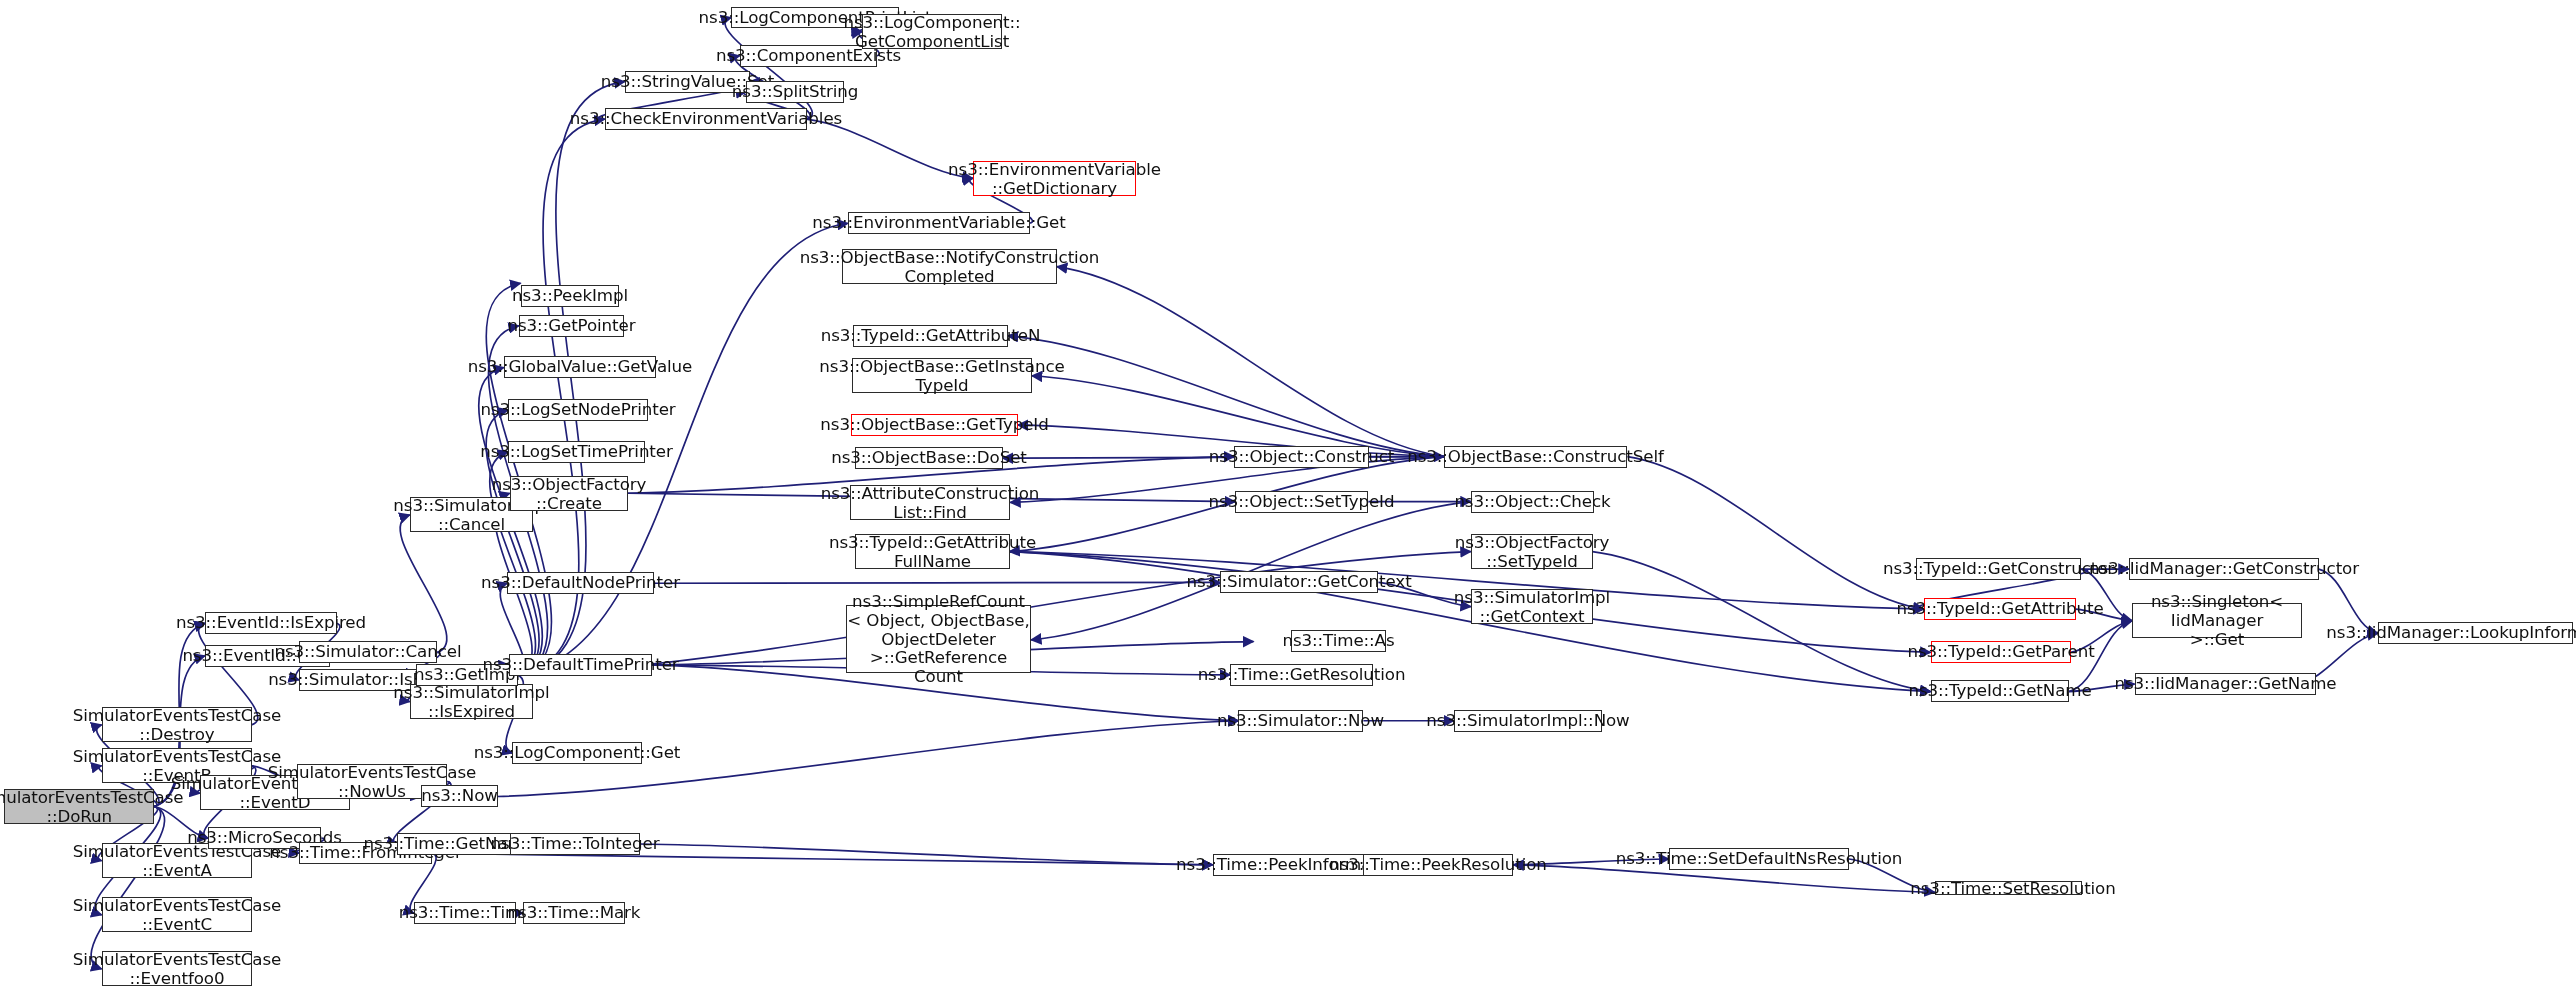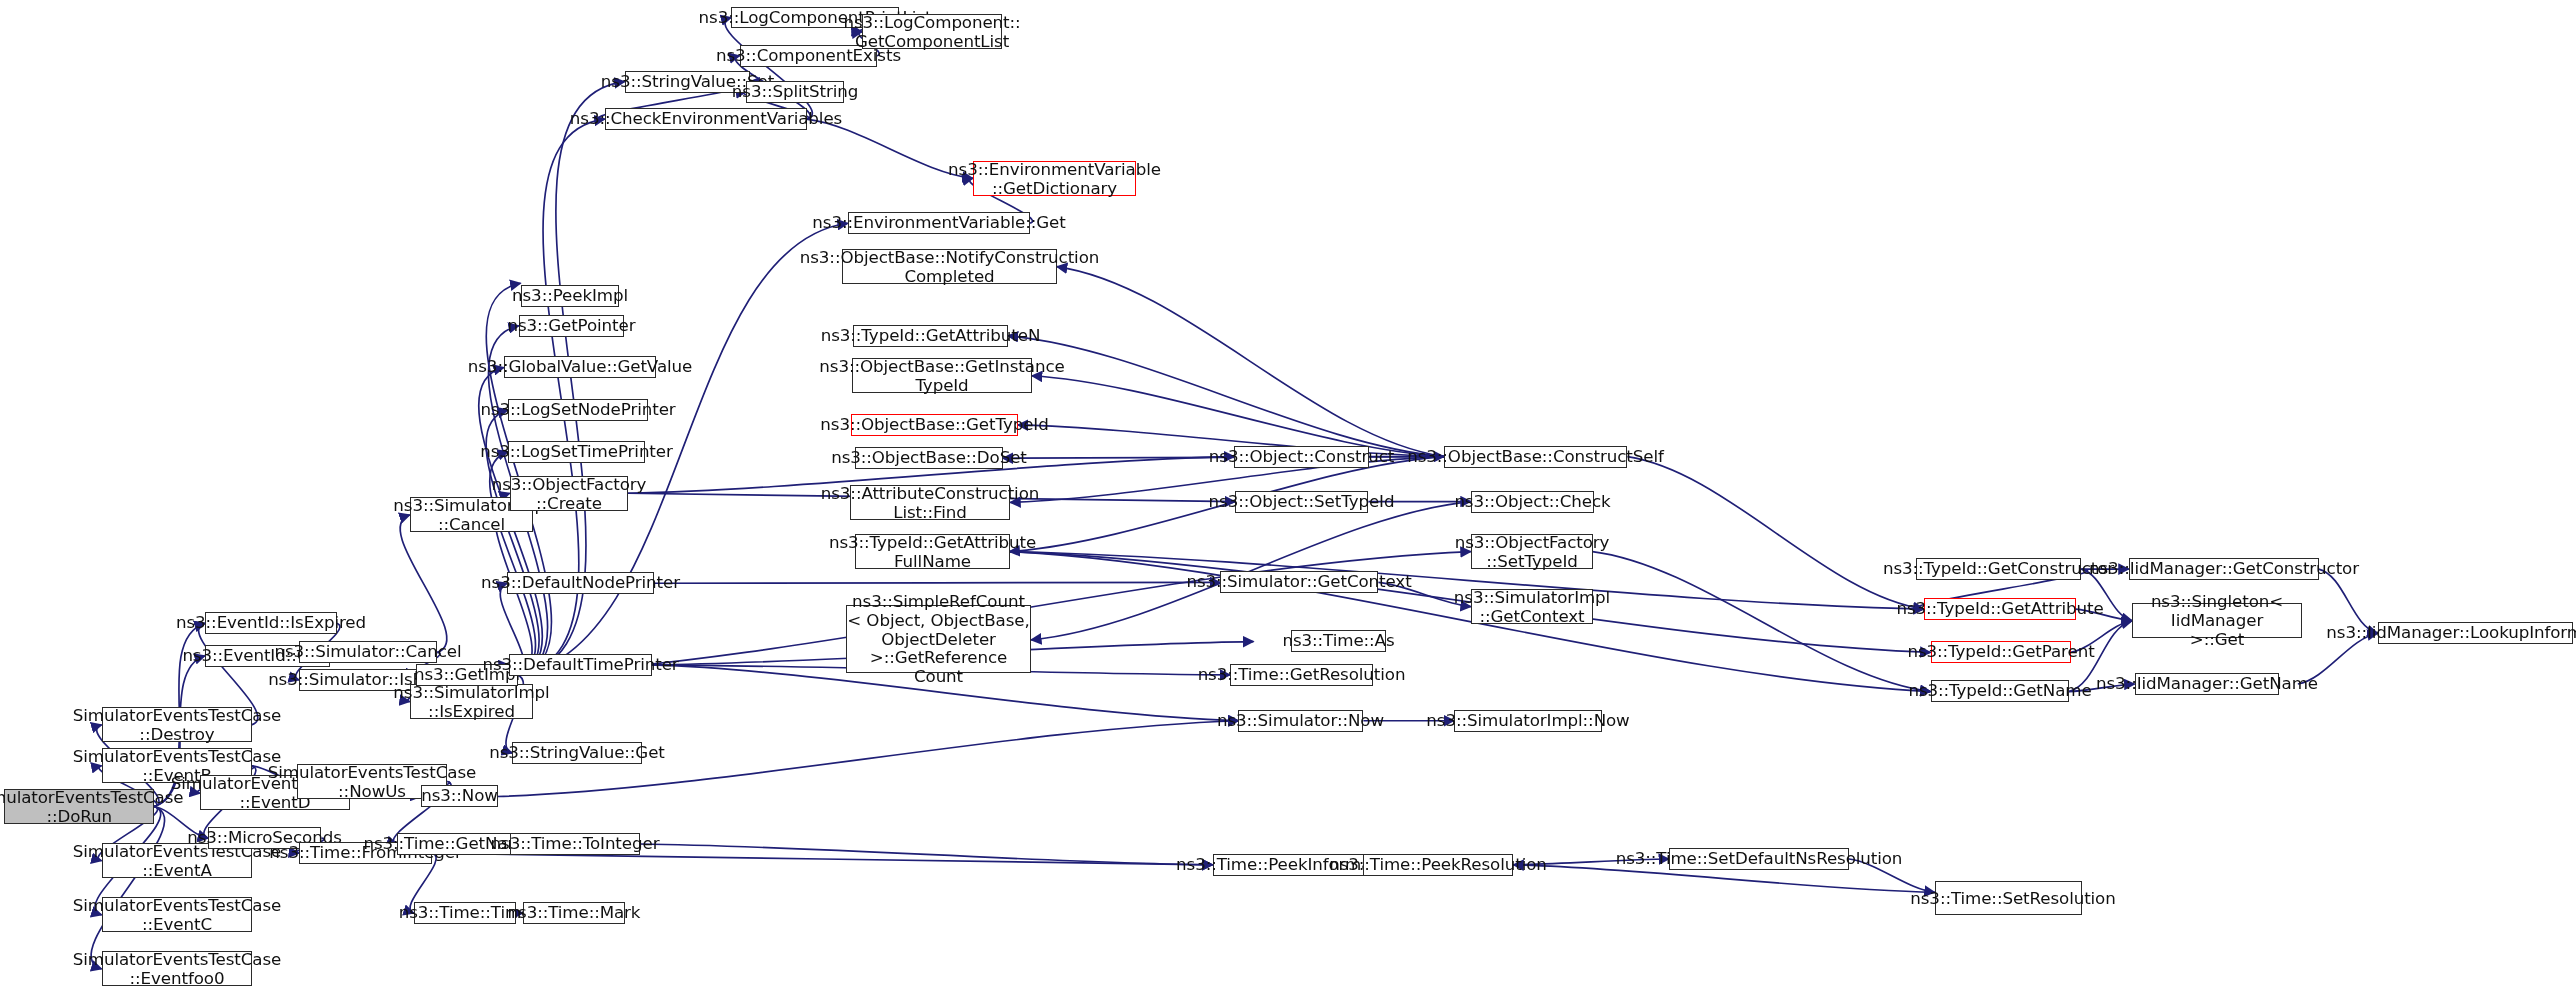--- a/index.html
+++ b/index.html
@@ -176,21 +176,21 @@
       <div class="node" style="left: 414px; top: 902px; width: 102px; height: 21.7px;">ns3::Time::Time</div>
       <div class="node" style="left: 521px; top: 272px; width: 98px; height: 21.7px; margin-top: 13px;">ns3::PeekImpl</div>
       <div class="node" style="left: 519px; top: 315px; width: 105px; height: 21.7px;">ns3::GetPointer</div>
       <div class="node" style="left: 504px; top: 356px; width: 152px; height: 21.7px;">ns3::GlobalValue::GetValue</div>
       <div class="node" style="left: 508px; top: 399px; width: 140px; height: 21.7px;">ns3::LogSetNodePrinter</div>
       <div class="node" style="left: 508px; top: 441px; width: 137px; height: 21.7px;">ns3::LogSetTimePrinter</div>
       <div class="node" style="left: 510px; top: 476px; width: 118px; height: 35px;">ns3::ObjectFactory
 ::Create</div>
       <div class="node" style="left: 507px; top: 572px; width: 147px; height: 21.7px;">ns3::DefaultNodePrinter</div>
       <div class="node" style="left: 509px; top: 654px; width: 143px; height: 21.7px;">ns3::DefaultTimePrinter</div>
-      <div class="node" style="left: 512px; top: 742px; width: 130px; height: 21.7px;">ns3::StringValue::Get</div>
+      <div class="node" style="left: 512px; top: 742px; width: 130px; height: 21.7px;">ns3::LogComponent::Get</div>
       <div class="node" style="left: 397px; top: 833px; width: 167px; height: 21.7px;">ns3::Time::GetNanoSeconds</div>
       <div class="node" style="left: 510px; top: 833px; width: 130px; height: 21.7px;">ns3::Time::ToInteger</div>
       <div class="node" style="left: 523px; top: 902px; width: 102px; height: 21.7px;">ns3::Time::Mark</div>
       <div class="node" style="left: 625px; top: 71px; width: 125px; height: 21.7px;">ns3::StringValue::Set</div>
       <div class="node" style="left: 605px; top: 108px; width: 202px; height: 21.7px;">ns3::CheckEnvironmentVariables</div>
       <div class="node" style="left: 746px; top: 81px; width: 98px; height: 21.7px;">ns3::SplitString</div>
       <div class="node" style="left: 740px; top: 45px; width: 137px; height: 21.7px;">ns3::ComponentExists</div>
       <div class="node" style="left: 731px; top: 6.7px; width: 168px; height: 21.7px;">ns3::LogComponentPrintList</div>
       <div class="node" style="left: 862px; top: 14px; width: 140px; height: 35px;">ns3::LogComponent::
 GetComponentList</div>
@@ -228,18 +228,18 @@
       <div class="node" style="left: 1454px; top: 710px; width: 148px; height: 21.7px;">ns3::SimulatorImpl::Now</div>
       <div class="node" style="left: 1363px; top: 854px; width: 150px; height: 21.7px;">ns3::Time::PeekResolution</div>
       <div class="node" style="left: 1669px; top: 848px; width: 180px; height: 21.7px;">ns3::Time::SetDefaultNsResolution</div>
       <div class="node" style="left: 1916px; top: 558px; width: 165px; height: 21.7px;">ns3::TypeId::GetConstructor</div>
       <div class="node red" style="left: 1924px; top: 598px; width: 152px; height: 21.7px;">ns3::TypeId::GetAttribute</div>
       <div class="node red" style="left: 1931px; top: 641px; width: 140px; height: 21.7px;">ns3::TypeId::GetParent</div>
       <div class="node" style="left: 1931px; top: 680px; width: 138px; height: 21.7px;">ns3::TypeId::GetName</div>
       <div class="node" style="left: 2129px; top: 558px; width: 190px; height: 21.7px;">ns3::IidManager::GetConstructor</div>
       <div class="node" style="left: 2132px; top: 603px; width: 170px; height: 35px;">ns3::Singleton&lt; IidManager
 &gt;::Get</div>
-      <div class="node" style="left: 2135px; top: 673px; width: 144px; height: 21.7px;">ns3::IidManager::GetName</div>
+      <div class="node" style="left: 2135px; top: 673px; width: 181px; height: 21.7px;">ns3::IidManager::GetName</div>
       <div class="node" style="left: 2378px; top: 622px; width: 195px; height: 21.7px;">ns3::IidManager::LookupInformation</div>
-      <div class="node" style="left: 1935px; top: 881px; width: 147px; height: 34px; padding-left: 9px;">ns3::Time::SetResolution</div>
+      <div class="node" style="left: 1935px; top: 881px; width: 147px; height: 14px; padding-left: 9px;">ns3::Time::SetResolution</div>
     </div>
 </div>
 
 
 </body></html>

